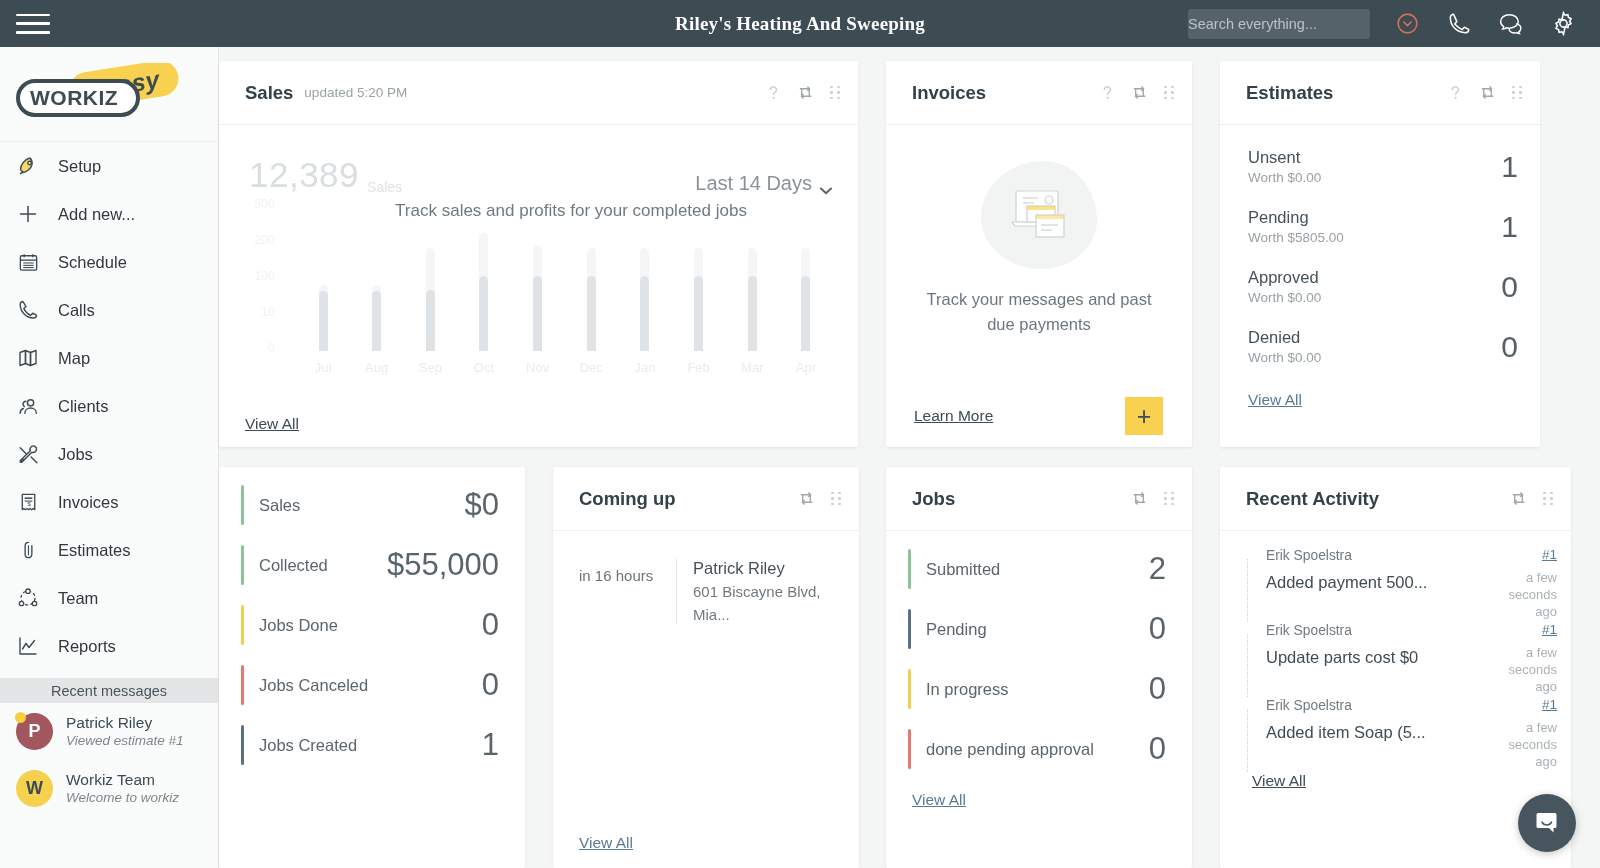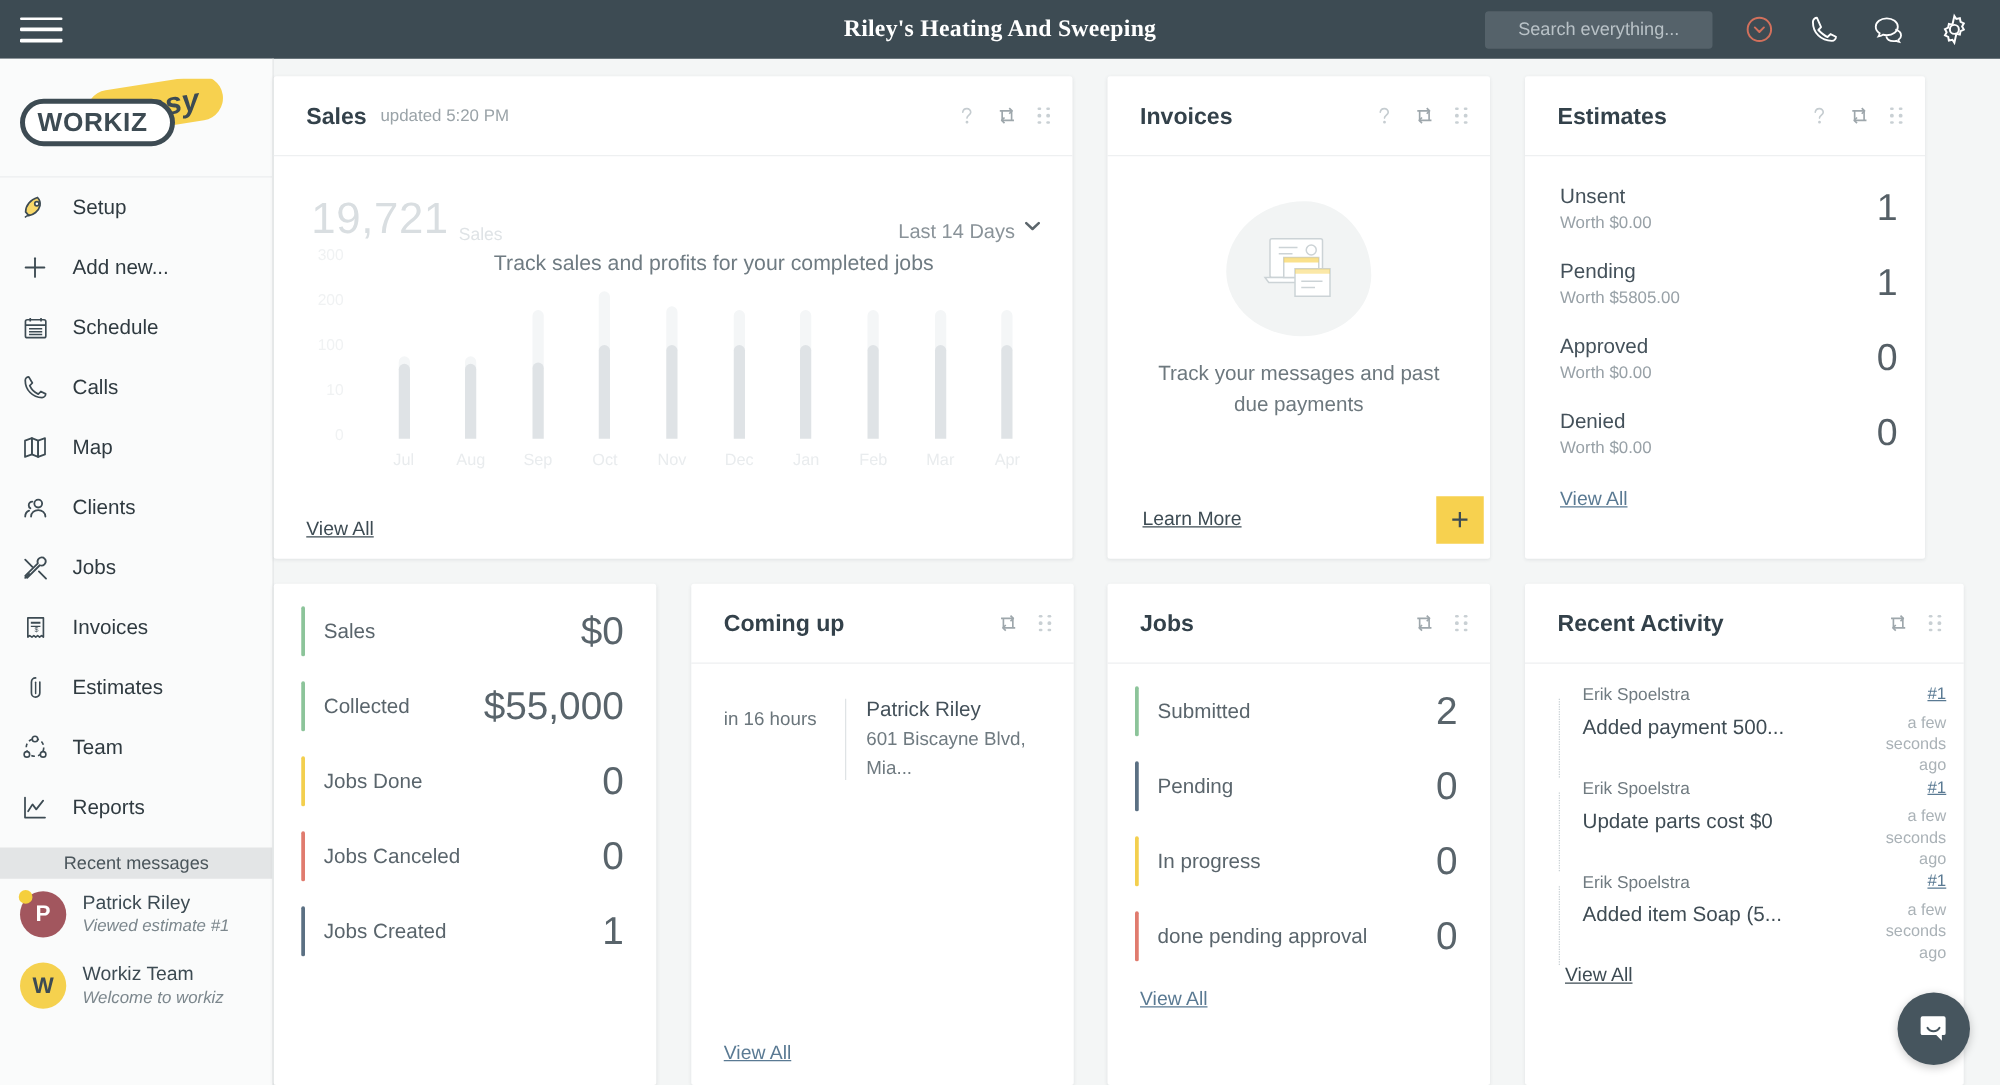--- a/index.html
+++ b/index.html
@@ -22,21 +22,21 @@
     position: absolute; left: 0; width: 1600px; text-align: center;
     font-size: 19px; font-weight: bold; color: #fff; letter-spacing: .2px; font-family: Liberation Serif, serif;
   }
   .top-right { margin-left: auto; display: flex; align-items: center; gap: 22px; padding-right: 22px; z-index: 3;}
   .search-box {
     width: 182px; height: 30px; background: #55626a; border-radius: 3px;
     display: flex; align-items: center; justify-content: center;
   }
   .search-box input {
     width: 100%; height: 100%; background: transparent; border: 0; outline: none;
-    color: #7dd3fc; font-size: 14.5px; font-family: inherit; text-align: center;
+    color: #7dd3fc; font-size: 14.5px; font-family: inherit; 
   }
   .search-box input::placeholder { color: #b9c2c7; }
   .ticon { width: 30px; height: 30px; display: flex; align-items: center; justify-content: center; cursor: pointer; }
 
   
   .sidebar {
     position: absolute; top: 47px; left: 0; width: 219px; height: 821px;
     background: #fafbfb; border-right: 1px solid #e2e5e6; overflow: hidden;
   }
   .logo-wrap { height: 95px; display: flex; align-items: center; padding-left: 12px;
@@ -81,21 +81,21 @@
   .card-sub { font-size: 13.5px; color: #9aa3a8; margin-left: 11px; }
   .head-icons { margin-left: auto; display: flex; align-items: center; gap: 16px; }
   .hic { cursor: pointer; display: flex; align-items: center; justify-content: center; }
   .dots6 { display: grid; grid-template-columns: 3px 3px; gap: 3px 4px; cursor: grab; }
   .dots6 i { width: 2.6px; height: 2.6px; border-radius: 50%; background: #c9d0d4; display: block; }
 
   
   #sales { left: 0; top: 14px; width: 639px; height: 386px; }
   .sales-num { font-size: 35px; color: #d9dee1; letter-spacing: .5px; }
   .sales-num-sub { font-size: 14px; color: #dfe3e6; margin-left: 8px; }
-  .range-label { font-size: 16px; color: #8a9399; display: flex; align-items: flex-start; gap: 8px; cursor: pointer; }
+  .range-label { font-size: 20px; color: #8a9399; display: flex; align-items: flex-end; gap: 8px; cursor: pointer; }
   .chart-area { position: relative; height: 176px; margin: 6px 22px 0 22px; }
   .y-axis { position: absolute; left: 0; top: 0; width: 38px; height: 150px; }
   .y-tick { position: absolute; right: 4px; font-size: 12.5px; color: #f0f2f3; }
   .bars { position: absolute; left: 58px; right: 6px; bottom: 26px; top: 0;
     display: flex; align-items: flex-end; justify-content: space-between; }
   .bar-col { width: 48px; display: flex; flex-direction: column; align-items: center; position: relative; height: 100%; }
   .bar-stack { width: 9px; display: flex; flex-direction: column; justify-content: flex-end; height: 100%; }
   .bar-top { background: #f4f6f7; border-radius: 5px 5px 0 0; }
   .bar-bot { background: #dfe3e6; border-radius: 5px 5px 0 0; margin-top: -5px; }
   .bar-lbl { position: absolute; bottom: -24px; font-size: 13px; color: #e9ecee; }
@@ -106,21 +106,21 @@
   .viewall { font-size: 15.5px; color: #3d4b53; text-decoration: underline; cursor: pointer; }
   .viewall.blue { color: #5a7a93; }
 
   
   #invoices { left: 667px; top: 14px; width: 306px; height: 386px; }
   .inv-body { height: 322px; position: relative; display: flex; flex-direction: column;
     align-items: center; padding-top: 36px; }
   .inv-blob { width: 116px; height: 108px; background: #f2f4f4; border-radius: 54% 46% 48% 52% / 52% 55% 45% 48%;
     display: flex; align-items: center; justify-content: center; }
   .inv-text { margin-top: 18px; font-size: 16.5px; color: #6d787e; text-align: center; line-height: 25px; width: 245px; }
-  .inv-foot { position: absolute; left: 28px; right: 5px; bottom: 12px; display: flex; align-items: center; }
+  .inv-foot { position: absolute; left: 28px; right: 29px; bottom: 12px; display: flex; align-items: center; }
   .plus-btn { margin-left: auto; width: 38px; height: 38px; background: #f7d14f; display: flex;
     align-items: center; justify-content: center; font-size: 25px; color: #3d4b53; cursor: pointer; }
 
   
   #estimates { left: 1001px; top: 14px; width: 320px; height: 386px; }
   .est-row { display: flex; align-items: center; padding: 0 22px 0 28px; height: 60px; }
   .est-l-main { font-size: 16.5px; color: #44515a; line-height: 21px; }
   .est-l-sub { font-size: 13.5px; color: #98a1a7; line-height: 19px; }
   .est-val { margin-left: auto; font-size: 30px; color: #555f66; font-weight: 300; }
   .est-foot { padding: 14px 0 0 28px; }
@@ -393,21 +393,21 @@
             <i></i>
             <i></i>
             <i></i>
             <i></i>
             <i></i>
         </span>
       </span>
     </div>
 
     <div style="display:flex;align-items:flex-end;padding:30px 26px 0 30px;">
-      <span class="sales-num">19,721</span>
+      <span class="sales-num">12,389</span>
       <span class="sales-num-sub">Sales</span>
       <span class="range-label" style="margin-left:auto;">
         <span>Last 14 Days</span>
         <svg width="12" height="8" viewBox="0 0 12 8" fill="none" stroke="#5c666c" stroke-width="2" stroke-linecap="round" stroke-linejoin="round">
             <polyline points="1,1.5 6,6.2 11,1.5"></polyline>
           </svg>
       </span>
     </div>
 
     <div class="chart-area">

